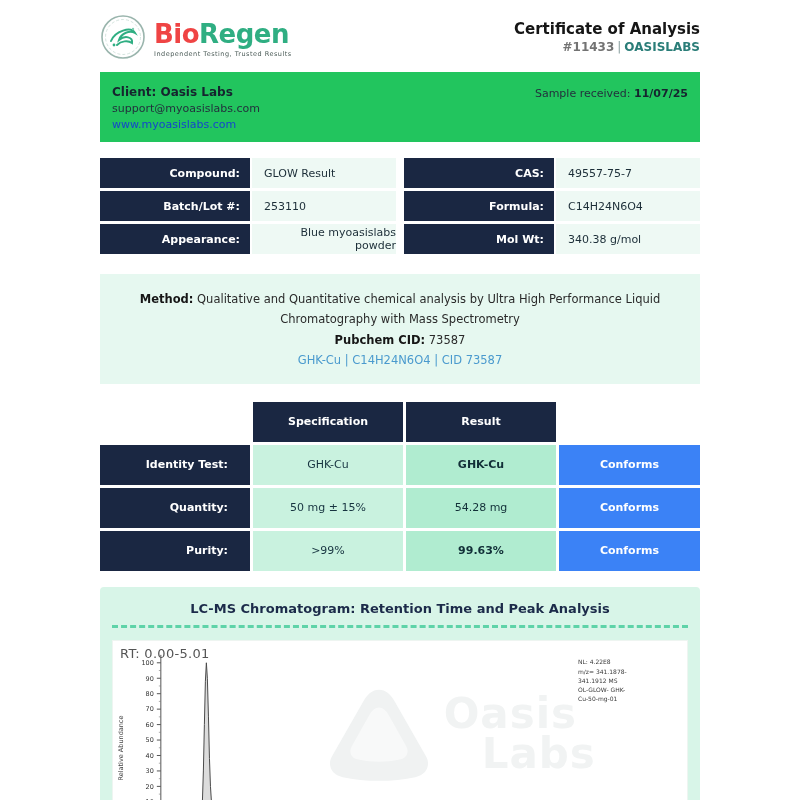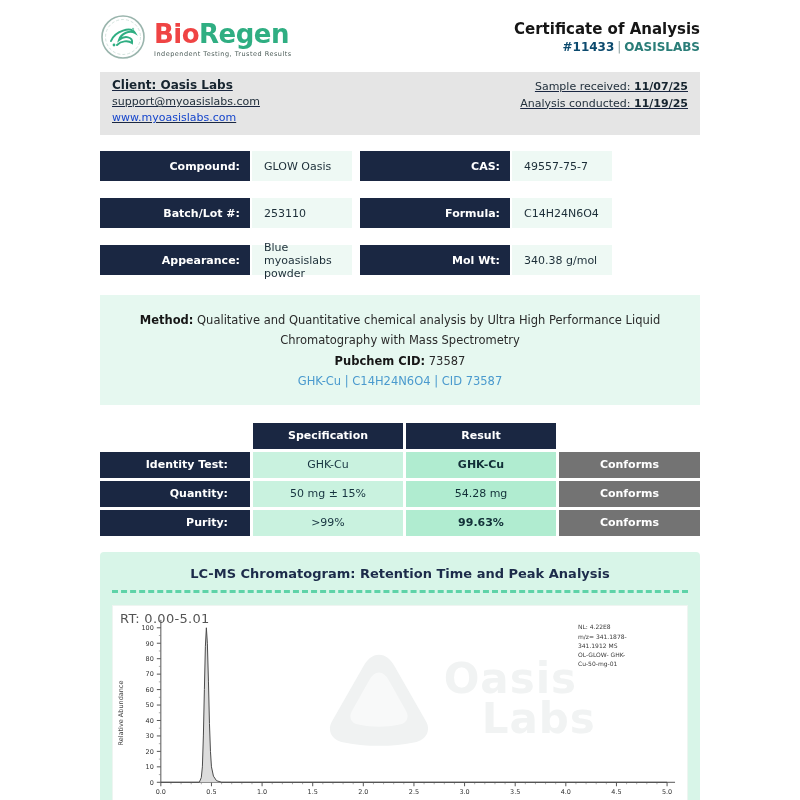--- a/index.html
+++ b/index.html
@@ -10,56 +10,56 @@
   
   .header { display: flex; justify-content: space-between; align-items: flex-start; }
   .brand { display: flex; align-items: center; gap: 8px; }
   .brand-text .brand-name { font-size: 26px; font-weight: bold; line-height: 1; letter-spacing: -0.5px; }
   .brand-bio { color: #ef4444; }
   .brand-regen { color: #2fae82; }
   .brand-tagline { font-size: 6.5px; color: #4a5a56; letter-spacing: 0.5px; margin-top: 3px; }
   .cert-block { text-align: right; padding-top: 6px; }
   .cert-title { font-size: 15px; font-weight: bold; color: #161616; }
   .cert-sub { font-size: 12px; margin-top: 2px; }
-  .cert-num { color: #0c4a6e; font-weight: bold; }
+  .cert-num { color: #737373; font-weight: bold; }
   .cert-sep { color: #8aa0a0; margin: 0 3px; }
   .cert-lab { color: #2a7d78; font-weight: bold; }
 
   
-  .client-bar { margin-top: 8px; background: #e5e5e5; padding: 5px 12px 9px; display: flex; justify-content: space-between; text-decoration: underline; }
+  .client-bar { margin-top: 8px; background: #22c55e; padding: 12px 12px 9px; display: flex; justify-content: space-between; }
   .client-left { font-size: 11px; color: #23313d; line-height: 1.45; }
   .client-name { font-weight: bold; font-size: 12px; color: #16242f; }
   .client-site { color: #1545cc; }
   .client-right { text-align: right; font-size: 11px; color: #23313d; line-height: 1.5; padding-top: 2px; }
   .date-bold { font-weight: bold; color: #16242f; }
 
   
   .info-tables { margin-top: 16px; display: flex; gap: 8px; }
-  .info-table { width: 252px; display: flex; flex-direction: column; gap: 17px; }
+  .info-table { width: 296px; display: flex; flex-direction: column; gap: 3px; text-align: right; }
   .info-row { display: flex; gap: 2px; height: 30px; }
   .info-label { width: 150px; background: #1a2742; color: #ffffff; font-size: 11px; font-weight: bold;
                 display: flex; align-items: center; justify-content: flex-end; padding-right: 10px; }
   .info-value { flex: 1; background: #eef9f4; color: #1c2e38; font-size: 11px;
                 display: flex; align-items: center; padding-left: 12px; }
 
   
   .method-box { margin-top: 20px; background: #e6f8f0; text-align: center; padding: 15px 28px 14px; font-size: 11.5px; color: #2a2a2a; line-height: 1.75; }
   .method-bold { font-weight: bold; color: #161616; }
   .method-link { color: #4a9ace; }
 
   
   .results-table { margin-top: 18px; display: grid; grid-template-columns: 150px 150px 150px 1fr; gap: 3px; }
-  .rcell { height: 26px; display: flex; align-items: center; justify-content: center; font-size: 11px; }
+  .rcell { height: 40px; display: flex; align-items: center; justify-content: center; font-size: 11px; }
   .rcell.empty { background: transparent; }
   .rcell.head { background: #1a2742; color: #ffffff; font-weight: bold; }
   .rcell.rlabel { background: #1a2742; color: #ffffff; font-weight: bold; justify-content: flex-end; padding-right: 22px; }
   .rcell.spec { background: #c9f2df; color: #173440; }
   .rcell.result { background: #b0ecd0; color: #123038; }
   .rcell.result.bold { font-weight: bold; }
-  .rcell.status { background: #737373; color: #ffffff; font-weight: bold; }
+  .rcell.status { background: #3b82f6; color: #ffffff; font-weight: bold; }
 
   
   .chromo-card { margin-top: 16px; background: #d8f5e8; border-radius: 4px; padding: 10px 12px 13px; }
   .chromo-title { text-align: center; font-size: 13px; font-weight: bold; color: #1c2b4a; padding: 4px 0 9px; }
   .chromo-dash { border-top: 3px dashed #5ed3a8; }
   .plot-wrap { margin-top: 12px; background: #ffffff; height: 208px; position: relative; border: 1px solid #eef5f1; }
   .plot-wrap svg.axes { position: absolute; left: 0; top: 0; width: 100%; height: 100%; font-family: "DejaVu Sans", sans-serif; }
   .rt-label { position: absolute; left: 7px; top: 5px; font-size: 13px; color: #555; letter-spacing: 0.3px; }
   .y-axis-label { position: absolute; left: 4px; top: 52%; transform: translateY(-50%) rotate(180deg); writing-mode: vertical-rl; font-size: 6.5px; color: #444; }
   .x-axis-label { position: absolute; left: 0; right: 0; bottom: 3px; text-align: center; font-size: 7px; color: #333; }
@@ -98,29 +98,28 @@
   </div>
 
   <div class="client-bar">
     <div class="client-left">
       <div class="client-name">Client: Oasis Labs</div>
       <div>support@myoasislabs.com</div>
       <div class="client-site">www.myoasislabs.com</div>
     </div>
     <div class="client-right">
       <div><span>Sample received: </span><span class="date-bold">11/07/25</span></div>
-      <div><span>Analysis conducted: </span><span class="date-bold">11/19/25</span></div>
     </div>
   </div>
 
   <div class="info-tables">
     <div class="info-table">
       <div class="info-row">
         <div class="info-label">Compound:</div>
-        <div class="info-value">GLOW Oasis</div>
+        <div class="info-value">GLOW Result</div>
       </div>
       <div class="info-row">
         <div class="info-label">Batch/Lot #:</div>
         <div class="info-value">253110</div>
       </div>
       <div class="info-row">
         <div class="info-label">Appearance:</div>
         <div class="info-value">Blue myoasislabs powder</div>
       </div>
     </div>

